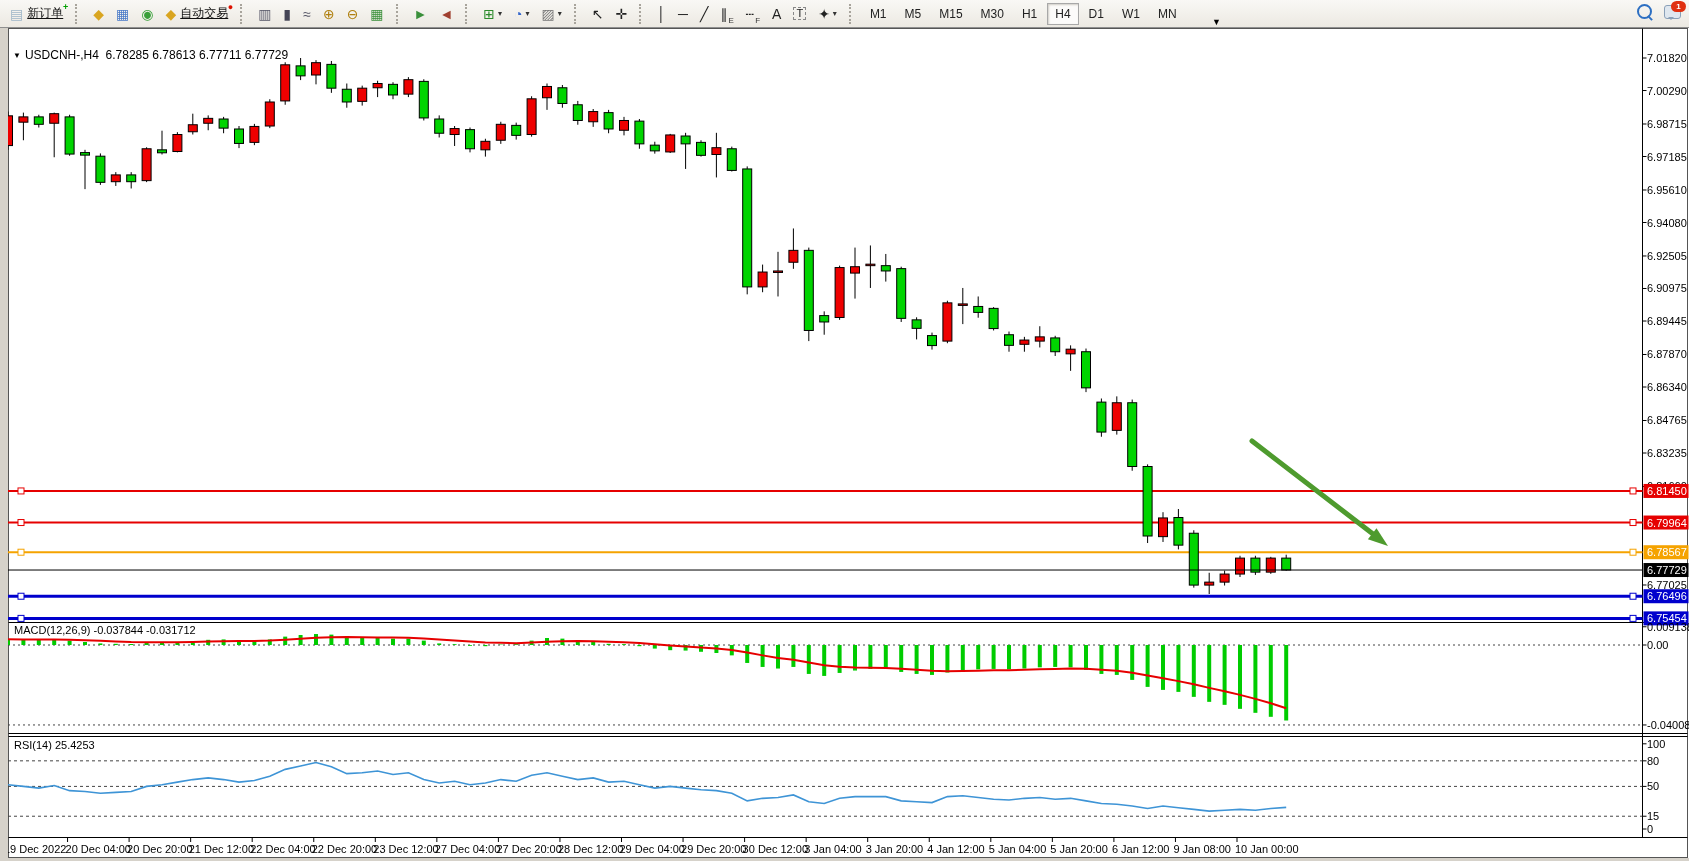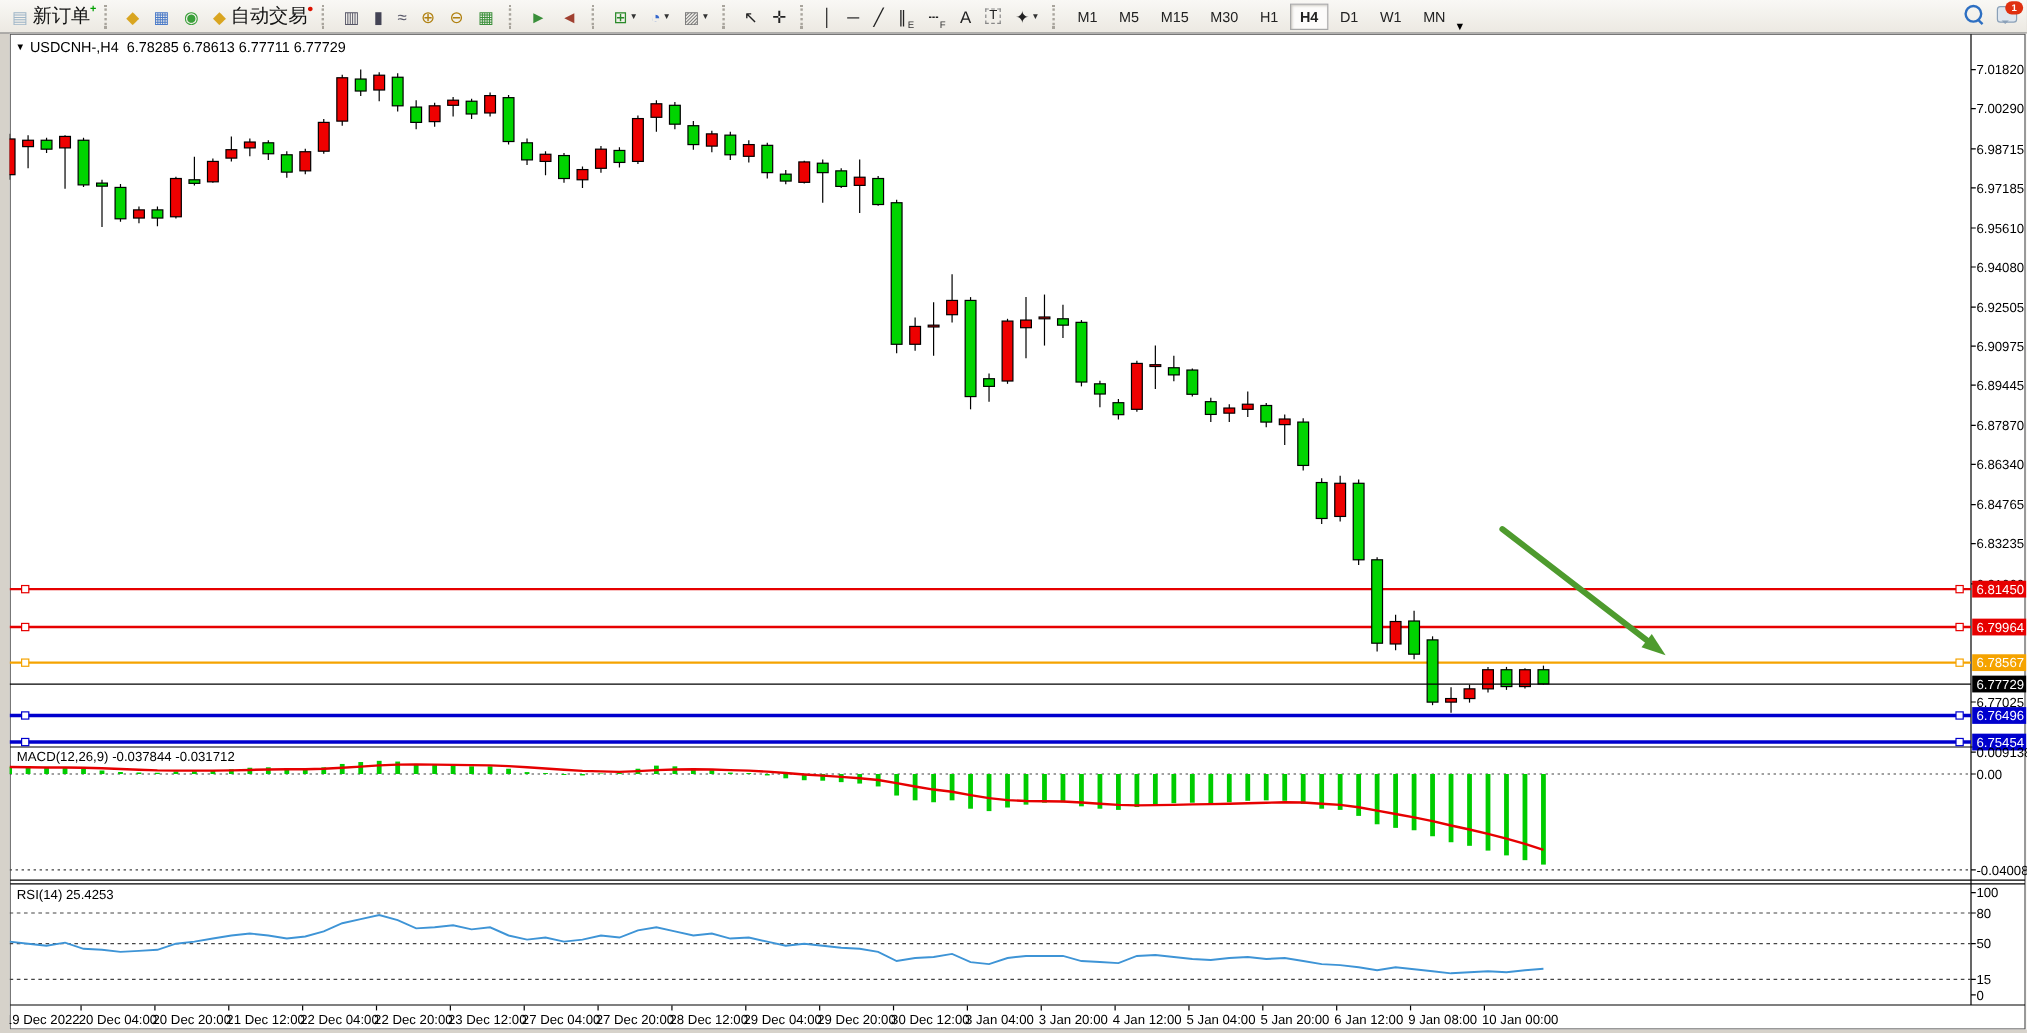--- a/index.html
+++ b/index.html
@@ -6,40 +6,40 @@
     background:#d6d2ca;font-family:"Liberation Sans","DejaVu Sans",sans-serif;}
   
   #toolbar{position:absolute;left:0;top:0;width:1689px;height:28px;
     background:linear-gradient(#f9f8f5,#ece9e2);border-bottom:1px solid #8f8f8f;
     display:flex;align-items:center;padding-left:4px;box-sizing:border-box;}
   .tb{display:inline-flex;align-items:center;height:22px;padding:0 4px;margin:0 1px;
     border:1px solid transparent;border-radius:2px;font-size:12px;color:#222;
     background:transparent;cursor:default;white-space:nowrap;position:relative;}
   .tb .g{font-size:14px;line-height:1;}
   .tb .g2{position:absolute;right:-1px;top:0;font-size:9px;font-weight:bold;line-height:1;}
-  .tb .lbl{margin-left:4px;font-size:16px;color:#111;}
+  .tb .lbl{margin-left:4px;font-size:12px;color:#111;text-decoration:underline;}
   .tb .dd{font-size:8px;color:#333;margin-left:3px;}
   .tb .sub{font-size:8px;color:#333;margin-left:1px;align-self:flex-end;}
   .tb.boxed .g{border:1px dashed #888;padding:0 2px;font-size:11px;}
   .tbsep{width:6px;height:20px;border-left:2px dotted #a8a49c;margin:0 4px 0 6px;}
   .tf{display:inline-flex;align-items:center;height:20px;padding:0 7px;margin:0 1px;
     font-size:12px;color:#222;border:1px solid transparent;}
-  .tf.active{background:#fcfbfa;border:1px solid #a8a8a8;box-shadow:inset 1px 1px 2px #d0cdc6;font-weight:bold;}
+  .tf.active{background:#fcfbfa;border:1px solid #a8a8a8;box-shadow:inset 1px 1px 2px #d0cdc6;}
   #tb-right{position:absolute;right:8px;top:4px;display:flex;align-items:center;gap:12px;}
   #search-lens{width:11px;height:11px;border:2px solid #2d6fc2;border-radius:50%;position:relative;display:inline-block;}
   #search-lens::after{content:"";position:absolute;width:2px;height:6px;background:#2d6fc2;
     left:10px;top:9px;transform:rotate(-45deg);}
   #chat-icon{width:15px;height:12px;background:#dfe7ef;border:1px solid #8aa0b8;border-radius:3px;position:relative;display:inline-block;}
   #chat-icon::after{content:"";position:absolute;left:3px;top:11px;border:3px solid transparent;border-top-color:#8aa0b8;}
   #notif-badge{position:absolute;right:-6px;top:-5px;min-width:11px;height:11px;border-radius:6px;
     background:#e03010;color:#fff;font-size:8px;font-weight:bold;text-align:center;line-height:11px;padding:0 2px;}
   #overflow-arrow{position:absolute;left:1212px;top:17px;font-size:9px;color:#000;}
   
   #chart-window{position:absolute;left:8px;top:28px;width:1681px;height:830px;background:#fff;}
-  #chart-title{position:absolute;left:5px;top:4px;font-size:12px;color:#000;z-index:5;white-space:pre;}
+  #chart-title{position:absolute;left:5px;top:20px;font-size:12px;color:#000;z-index:5;white-space:pre;}
   #chart-title .tri{font-size:8px;margin-right:4px;vertical-align:1px;}
   svg text{font-family:"Liberation Sans","DejaVu Sans",sans-serif;}
 </style>
 </head>
 <body>
 
 <div id="toolbar">
     <span class="tb">
       <span class="g" style="color: rgb(159, 182, 200);">▤</span>
       <span class="g2" style="color: rgb(0, 160, 0);">+</span>

